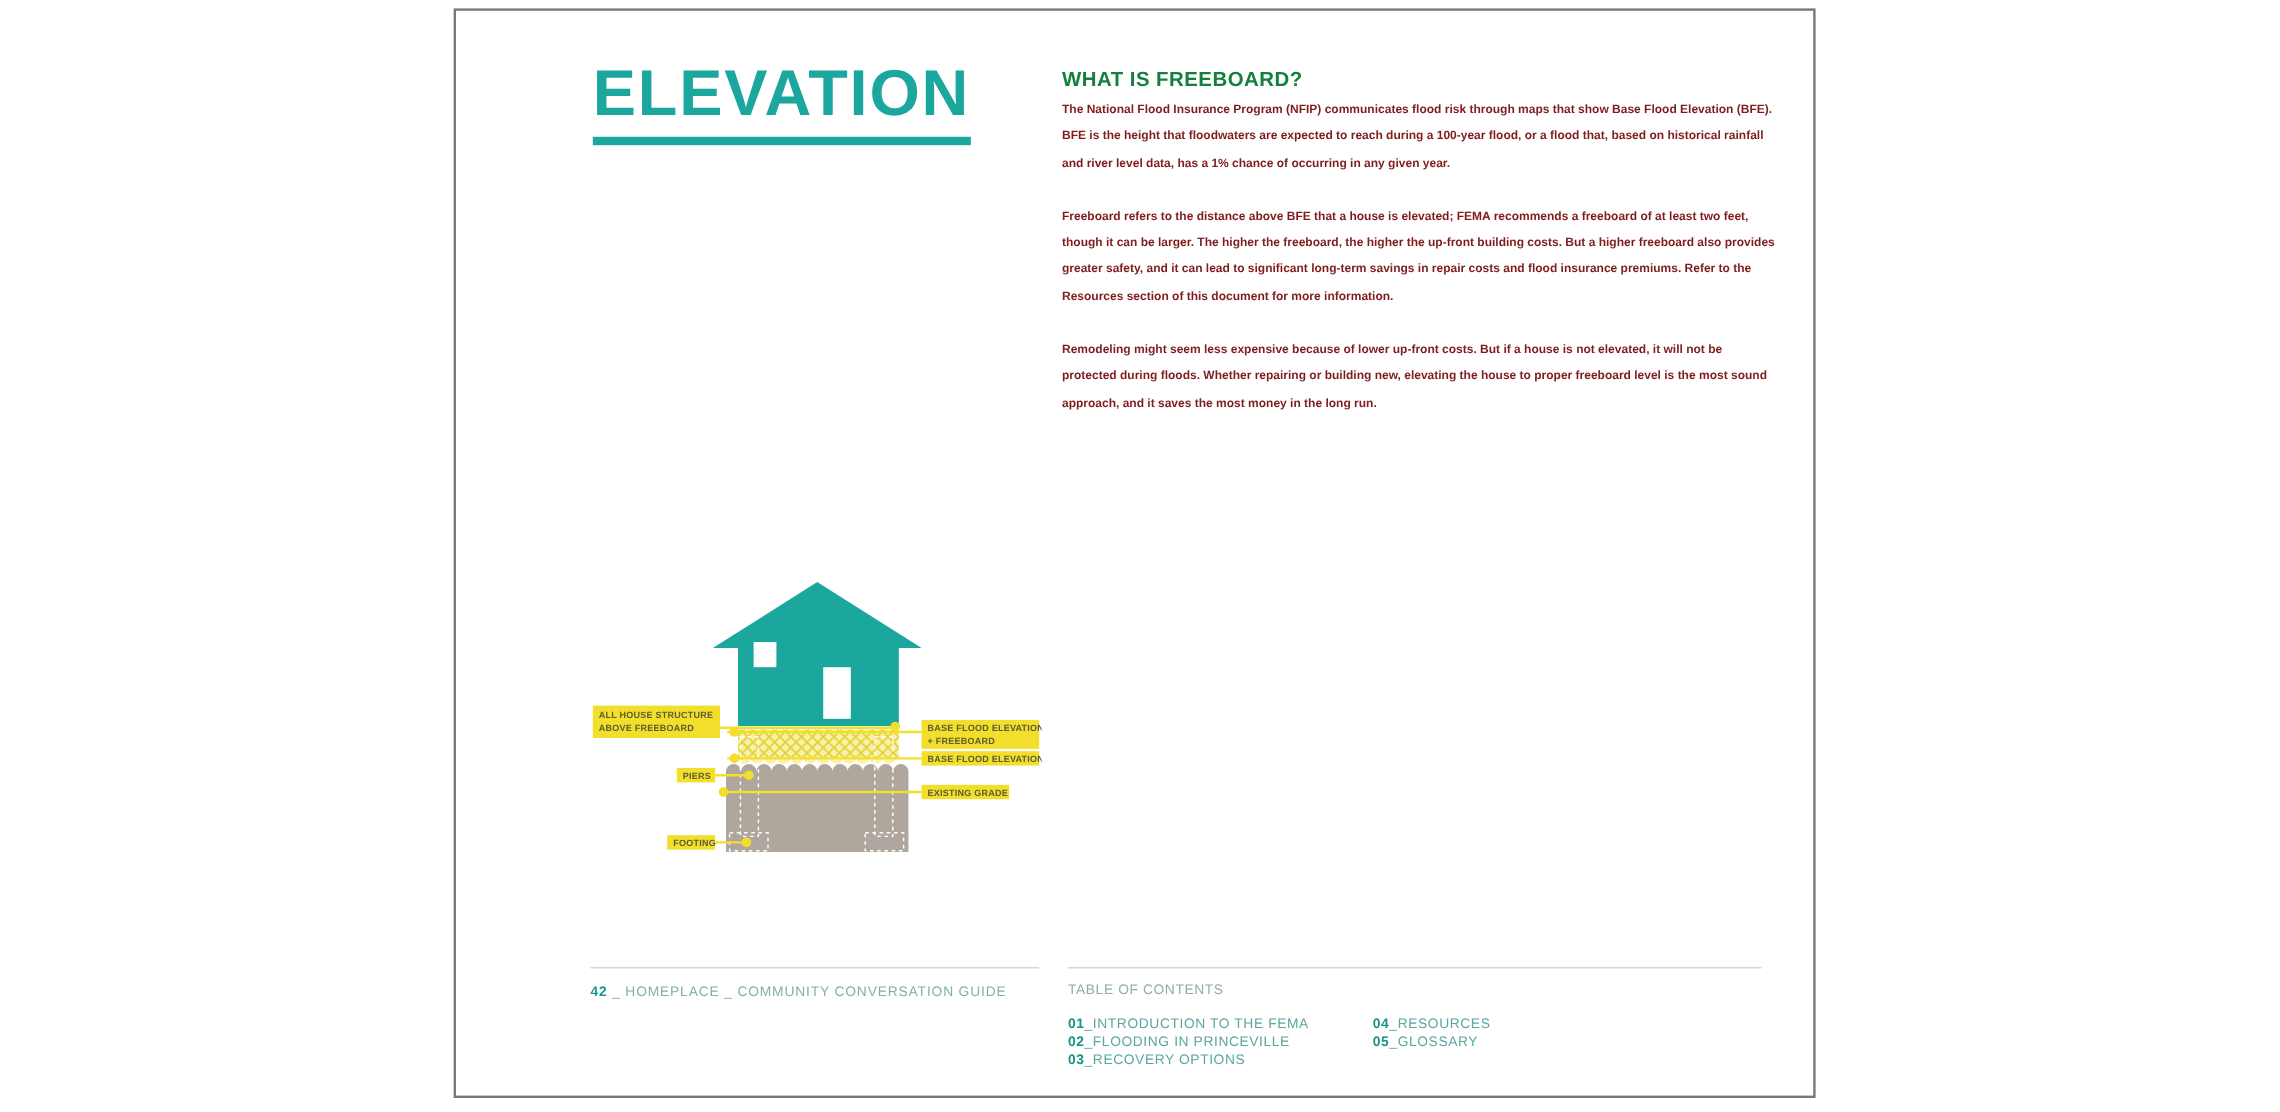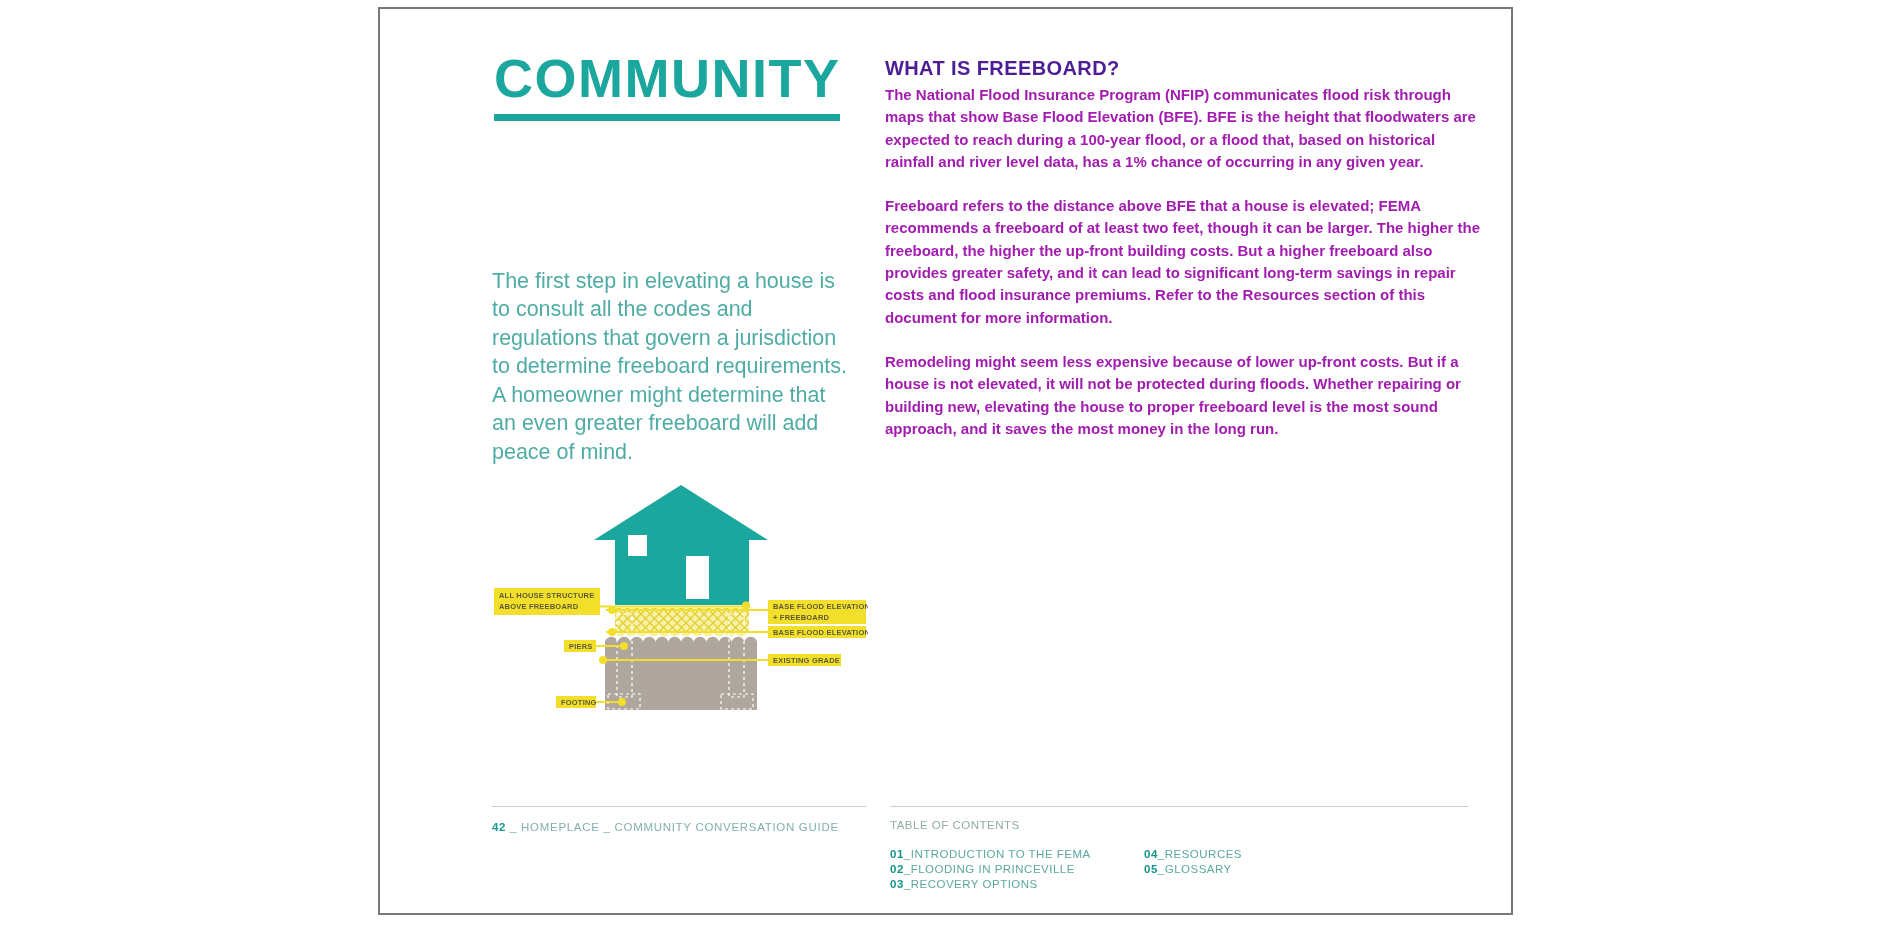--- a/index.html
+++ b/index.html
@@ -28,26 +28,26 @@
   }
   
   .lead-left {
     position:absolute; left:112px; top:236px; width:362px;
     font-size:21.5px; line-height:28.5px; color:#4FACA5;
   }
   
   .right-col { position:absolute; left:505px; top:48px; width:598px; }
   .lead-right { font-size:21.5px; line-height:28.5px; color:#4FACA5; margin:0 0 27px 0; }
   .section-heading {
-    font-size:20px; font-weight:bold; color:#4c1d95;
+    font-size:17px; font-weight:bold; color:#15803d;
     letter-spacing:0.4px; margin:0 0 4px 0;
   }
   .body-para {
-    font-size:15px; line-height:22.3px; font-weight:bold;
-    color:#a21caf; margin:0 0 22px 0;
+    font-size:10px; line-height:22.3px; font-weight:bold;
+    color:#7f1d1d; margin:0 0 22px 0;
   }
   
   .diagram { position:absolute; left:108px; top:468px; width:380px; height:238px; }
   .diagram text {
     font-family:"Liberation Sans", sans-serif;
     font-size:7.5px; font-weight:bold; letter-spacing:0.2px;
   }
   
   .footer-rule { position:absolute; top:797px; height:1px; background:#C8CECD; }
   .rule-left  { left:112px; width:374px; }
@@ -66,24 +66,23 @@
   .toc-col2 { position:absolute; left:254px; top:0; }
   .toc-item { line-height:15px; color:#5BA7A0; }
   .toc-item b { color:#14948B;margin-top:12px; }
 </style>
 </head>
 <body>
 
 <div class="page">
 
   <h1 class="title" style="margin:0;">
-    <span class="tline"><span class="tunder">COMMUNITY</span></span>
+    <span class="tline"><span class="tunder">ELEVATION</span></span>
   </h1>
 
-  <p class="lead-left">The first step in elevating a house is to consult all the codes and regulations that govern a jurisdiction to determine freeboard requirements. A homeowner might determine that an even greater freeboard will add peace of mind.</p>
 
   <svg class="diagram" viewBox="486 475 380 238" xmlns="http://www.w3.org/2000/svg">
     <defs>
       <pattern id="crosshatch" width="9" height="9" patternUnits="userSpaceOnUse">
         <path d="M0 0 L9 9 M9 0 L0 9" stroke="#E3CF35" stroke-width="1.4" fill="none"></path>
       </pattern>
     </defs>
 
     <g>
       <rect x="613" y="528" width="134" height="75" fill="#1BA79D"></rect>

